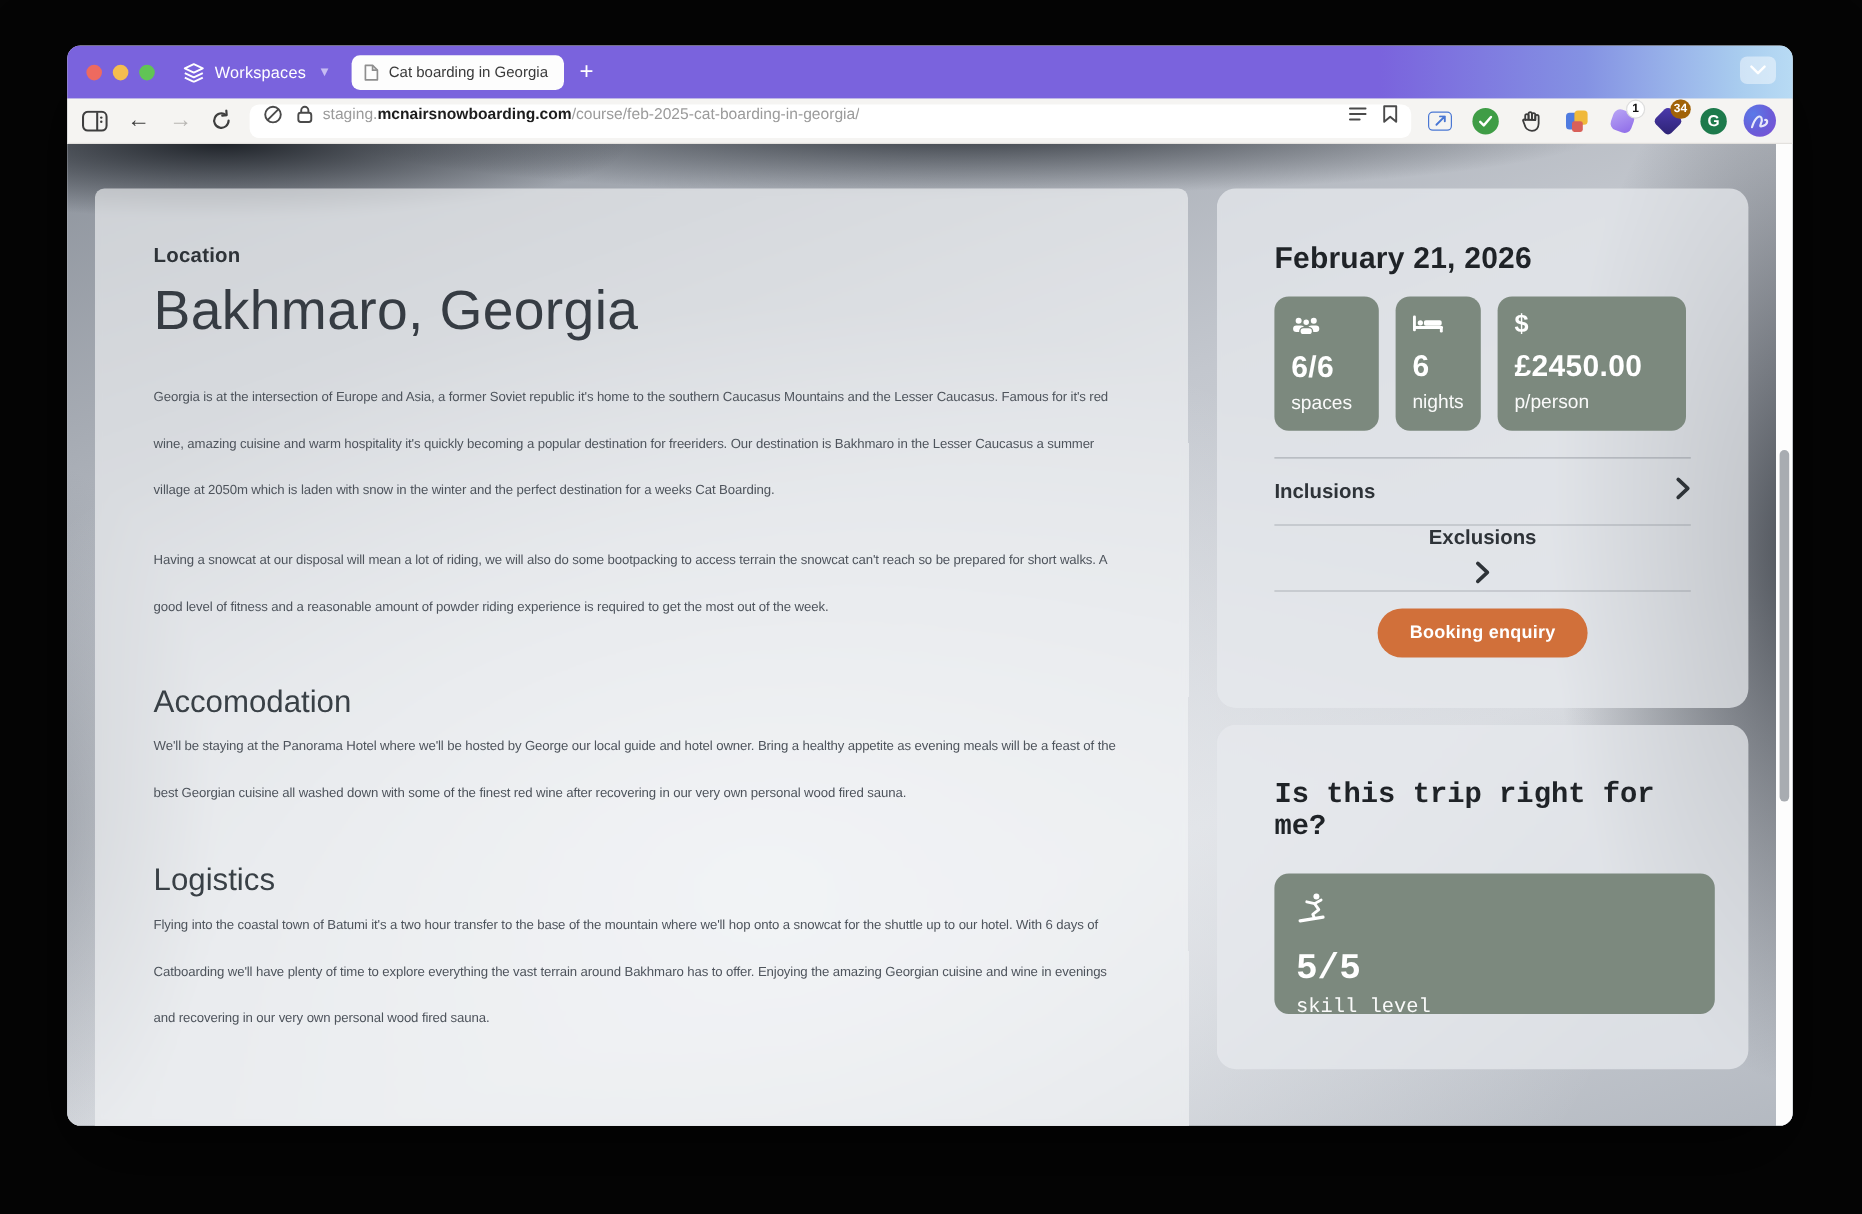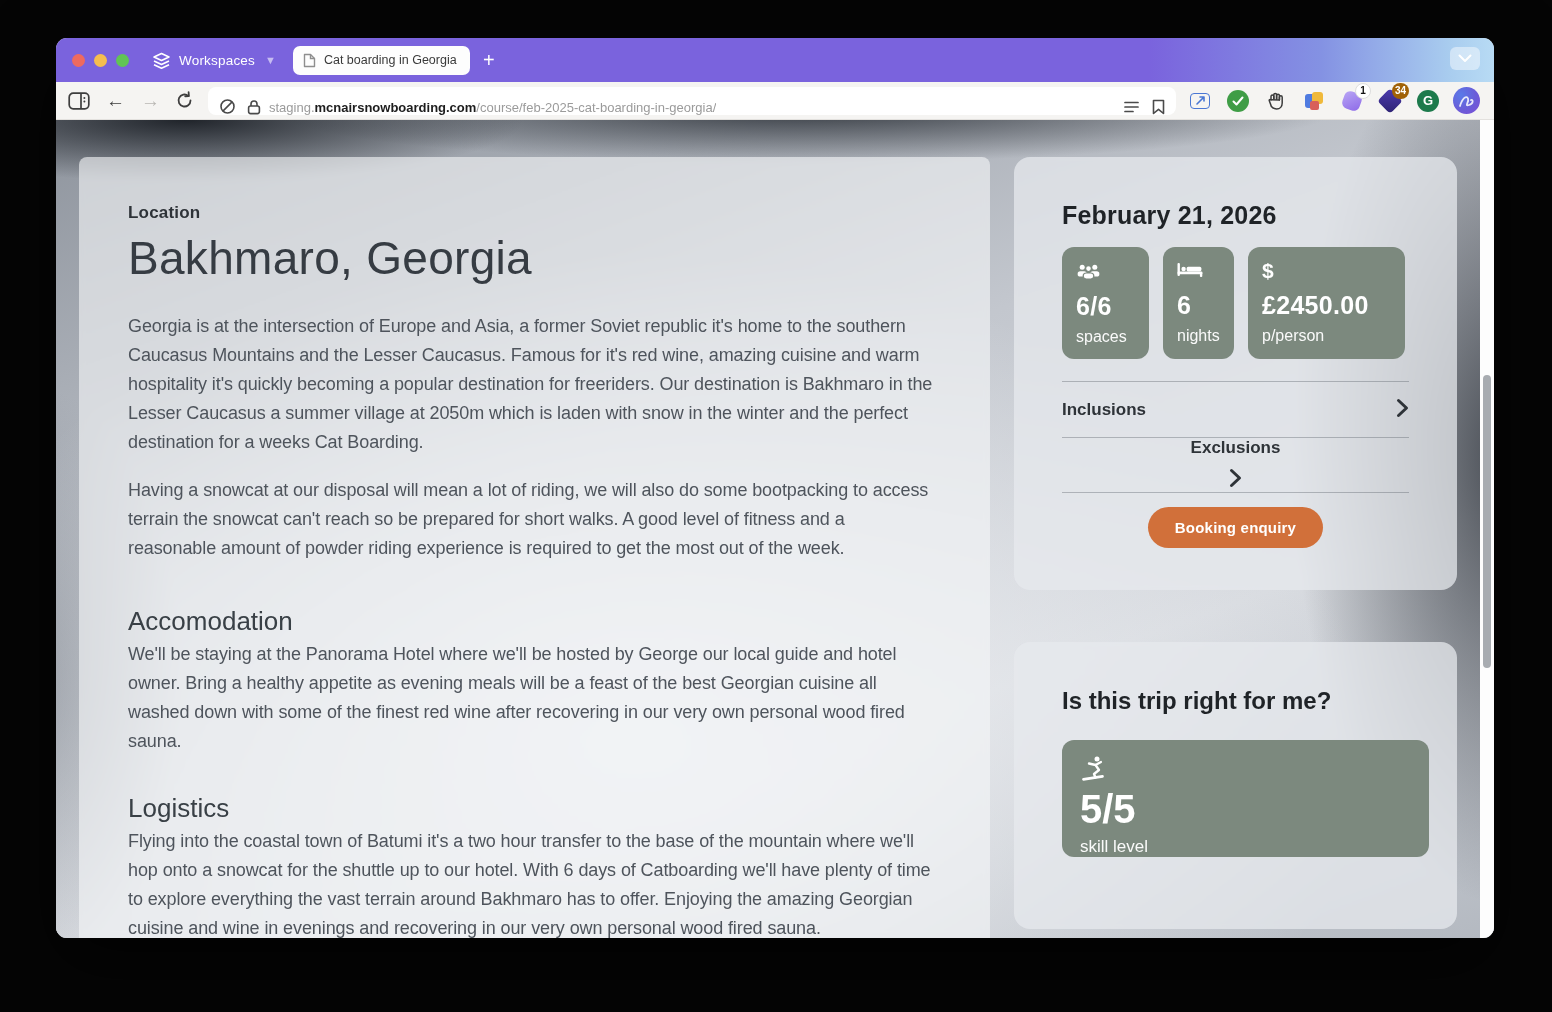--- a/index.html
+++ b/index.html
@@ -28,21 +28,21 @@
   .tiles-btn { position:absolute; right:14px; top:9px; width:30px; height:23px; border-radius:6px;
                background:rgba(255,255,255,0.45); display:flex; align-items:center; justify-content:center; }
 
   
   .toolbar { height:38px; background:#f5f4f2; display:flex; align-items:center;
              padding:0 12px; border-bottom:1px solid #e3e1de; }
   .tb-icon { display:flex; align-items:center; justify-content:center; }
   .nav-arrow { font-size:19px; color:#3c3c3c; margin-left:16px; }
   .nav-arrow.fwd { color:#b8b6b3; }
   .urlbar { flex:1; height:28px; background:#ffffff; border-radius:8px; margin:0 12px 0 14px;
-            display:flex; align-items:flex-end; padding:0 11px; }
+            display:flex; align-items:flex-start; padding:0 11px; }
   .url-text { font-size:13px; margin-left:8px; white-space:nowrap; overflow:hidden; }
   .url-muted { color:#9b9b9b; }
   .url-domain { color:#1d1d1d; font-weight:700; }
   .url-right { margin-left:auto; display:flex; align-items:center; gap:13px; }
   .exts { display:flex; align-items:center; gap:14px; margin-right:4px; }
   .ext { position:relative; width:24px; height:24px; display:flex; align-items:center; justify-content:center; }
   .badge { position:absolute; top:-6px; right:-7px; min-width:16px; height:16px; border-radius:8px;
            font-size:10px; font-weight:700; display:flex; align-items:center; justify-content:center; padding:0 3px; }
   .badge-white { background:#fff; color:#111; border:1px solid #ddd; }
   .badge-purple { background:#a16207; color:#fff;text-align:right; }
@@ -74,32 +74,32 @@
       radial-gradient(ellipse 220px 420px at -2% 56%, rgba(118,124,133,0.55), transparent 70%),
       radial-gradient(ellipse 950px 620px at 40% 62%, rgba(241,243,246,0.88), transparent 78%),
       linear-gradient(160deg,#8e949d 0%,#c3c7ce 35%,#d7dadf 60%,#a5abb4 100%);
     overflow:hidden; }
 
   .main-card { position:absolute; left:23px; top:37px; width:911px; height:900px;
                background:rgba(244,245,247,0.62); border-radius:8px 8px 0 0;
                padding:46px 56px 0 49px; backdrop-filter:blur(3px); }
   .loc-label { font-size:17px; font-weight:700; color:#2e3338; letter-spacing:.2px; }
   .page-title { font-size:46px; font-weight:300; color:#363c43; margin-top:8px; letter-spacing:.3px; }
-  .body-p { font-size:18px; line-height:29px; color:#4e545c; letter-spacing:-0.1px; }
+  .body-p { font-size:11px; line-height:39px; color:#4e545c; letter-spacing:-0.1px; }
   .p1 { margin-top:27px; }
   .p2 { margin-top:19px; }
   .sec-h { font-size:26px; font-weight:300; color:#394046; }
   .sec-h.accom { margin-top:43px; }
   .sec-h.logi { margin-top:37px; }
   .sec-p { margin-top:3px; }
 
   .side-box { position:absolute; left:958px; width:443px; background:rgba(231,233,238,0.74);
               border-radius:16px; backdrop-filter:blur(2px); }
   .box1 { top:37px; height:433px; padding:44px 48px 0 48px; }
-  .box2 { top:522px; height:287px; padding:45px 28px 0 48px; }
+  .box2 { top:484px; height:287px; padding:45px 28px 0 48px;font-family:Liberation Mono, monospace; }
   .date-h { font-size:25px; font-weight:800; color:#1f2327; letter-spacing:.2px; }
   .stats { display:flex; gap:14px; margin-top:17px; }
   .stat-card { background:#7c897e; border-radius:12px; color:#fff; height:112px;
                padding:13px 14px; display:flex; flex-direction:column; }
   .stat-card .ic { height:24px; display:flex; align-items:flex-start; }
   .sw1 { min-width:87px;justify-content:flex-end; } .sw2 { min-width:71px; } .sw3 { min-width:157px; }
   .stat-val { font-size:25px; font-weight:700; margin-top:7px; letter-spacing:.3px; }
   .stat-lbl { font-size:16px; margin-top:7px; color:rgba(255,255,255,0.96); }
   .dollar { font-size:21px; font-weight:700; line-height:22px; }
   .accordion { margin-top:22px; }
@@ -109,21 +109,21 @@
   .acc-lbl { font-size:17px; font-weight:700; color:#2e3338; }
   .cta-row { display:flex; justify-content:center; margin-top:14px; }
   .cta { background:#d1703a; color:#fff; font-size:15px; font-weight:700; letter-spacing:.2px;
          border:none; border-radius:21px; height:41px; padding:0 27px; font-family:inherit; }
 
   .fit-h { font-size:24px; font-weight:800; color:#1f2327; }
   .fit-cards { display:flex; gap:12px; margin-top:25px; }
   .fit-card { flex:1; background:#7c897e; border-radius:12px; color:#fff; height:117px;
               padding:15px 18px; display:flex; flex-direction:column; }
   .fit-card .ic { height:28px; }
-  .fit-val { font-size:40px; font-weight:700; margin-top:4px; }
+  .fit-val { font-size:30px; font-weight:700; margin-top:20px; }
   .fit-lbl { font-size:17px; margin-top:5px; color:rgba(255,255,255,0.96); }
 
   .scrolltrack { position:absolute; right:0; top:0; bottom:0; width:14px; background:#fdfdfd; }
   .scrollthumb { position:absolute; right:3px; top:255px; width:8px; height:293px;
                  background:#a8acb1; border-radius:4px; }
 </style>
 </head>
 <body>
 
 <div class="screen">

